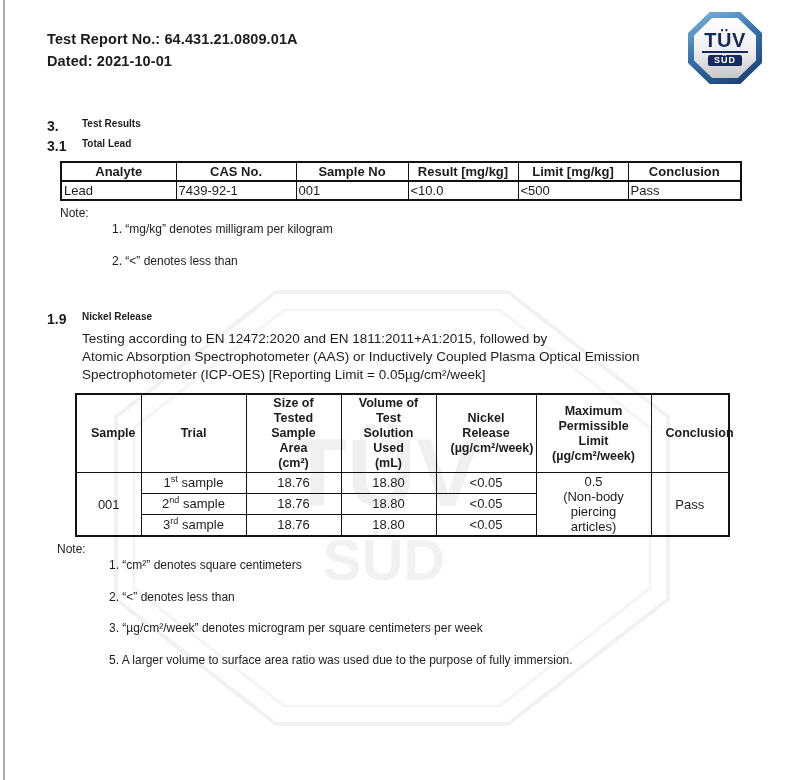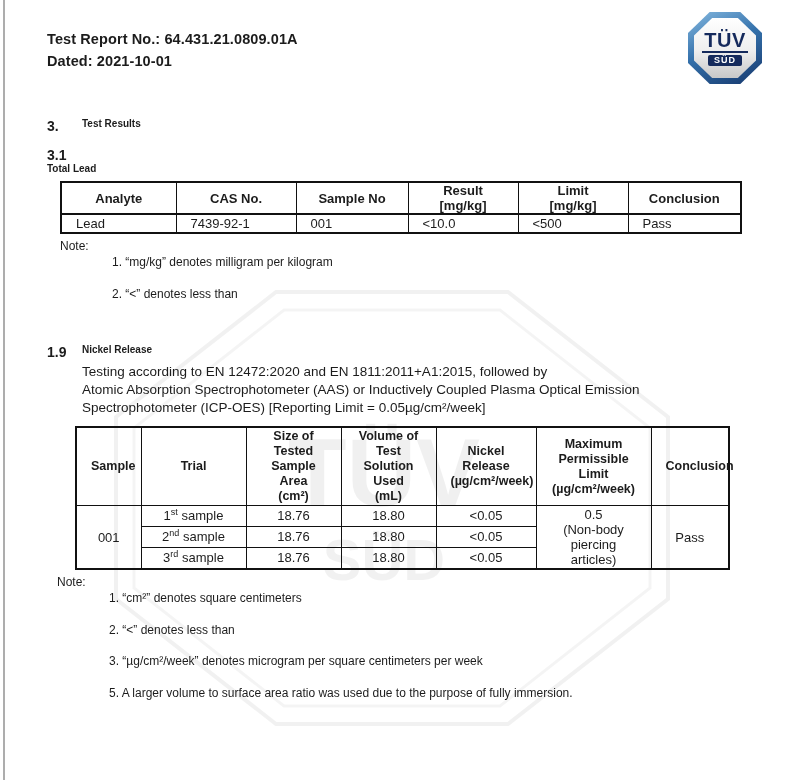--- a/index.html
+++ b/index.html
@@ -49,30 +49,30 @@
   .logo-tuv{
     font-size:20px;font-weight:bold;color:#152a5c;line-height:20px;letter-spacing:.5px;
     border-bottom:2px solid #152a5c;padding:0 2px 1px 2px;
   }
   .logo-sud{
     margin-top:2px;background:#152a5c;color:#ffffff;font-size:9px;font-weight:bold;
     line-height:11px;padding:0 6px;border-radius:2px;letter-spacing:1px;
   }
   
   .sec{display:flex;margin-top:46px;}
-  .sec.sub{margin-top:13px;flex-direction:column;}
+  .sec.sub{margin-top:4px;}
   .sec .num{width:35px;font-weight:bold;font-size:14px;}
   .sec .ttl{font-weight:bold;font-size:10px;}
   .para{margin:3px 0 0 35px;font-size:13.5px;line-height:18px;}
   
   table{border-collapse:collapse;background:transparent;}
   .tbl1{margin:7px 0 0 13px;width:680px;table-layout:fixed;}
   .tbl1 th,.tbl1 td{
     border:1.5px solid #111;font-size:13px;
-    height:17px;padding:0 14px;background:transparent;
+    height:17px;padding:0 2px;background:transparent;
   }
   .tbl1 th{font-weight:bold;border-bottom-width:2px;}
   .tbl1{border:2px solid #111;}
   .tbl2{margin:9px 0 0 28px;width:653px;table-layout:fixed;border:2px solid #111;}
   .tbl2 th,.tbl2 td{
     border:1.5px solid #111;text-align:center;background:transparent;
     padding:1px 14px;vertical-align:middle;
   }
   .tbl2 th{font-weight:bold;font-size:12.5px;line-height:15px;}
   .tbl2 td{font-size:13px;height:17px;line-height:15px;}

